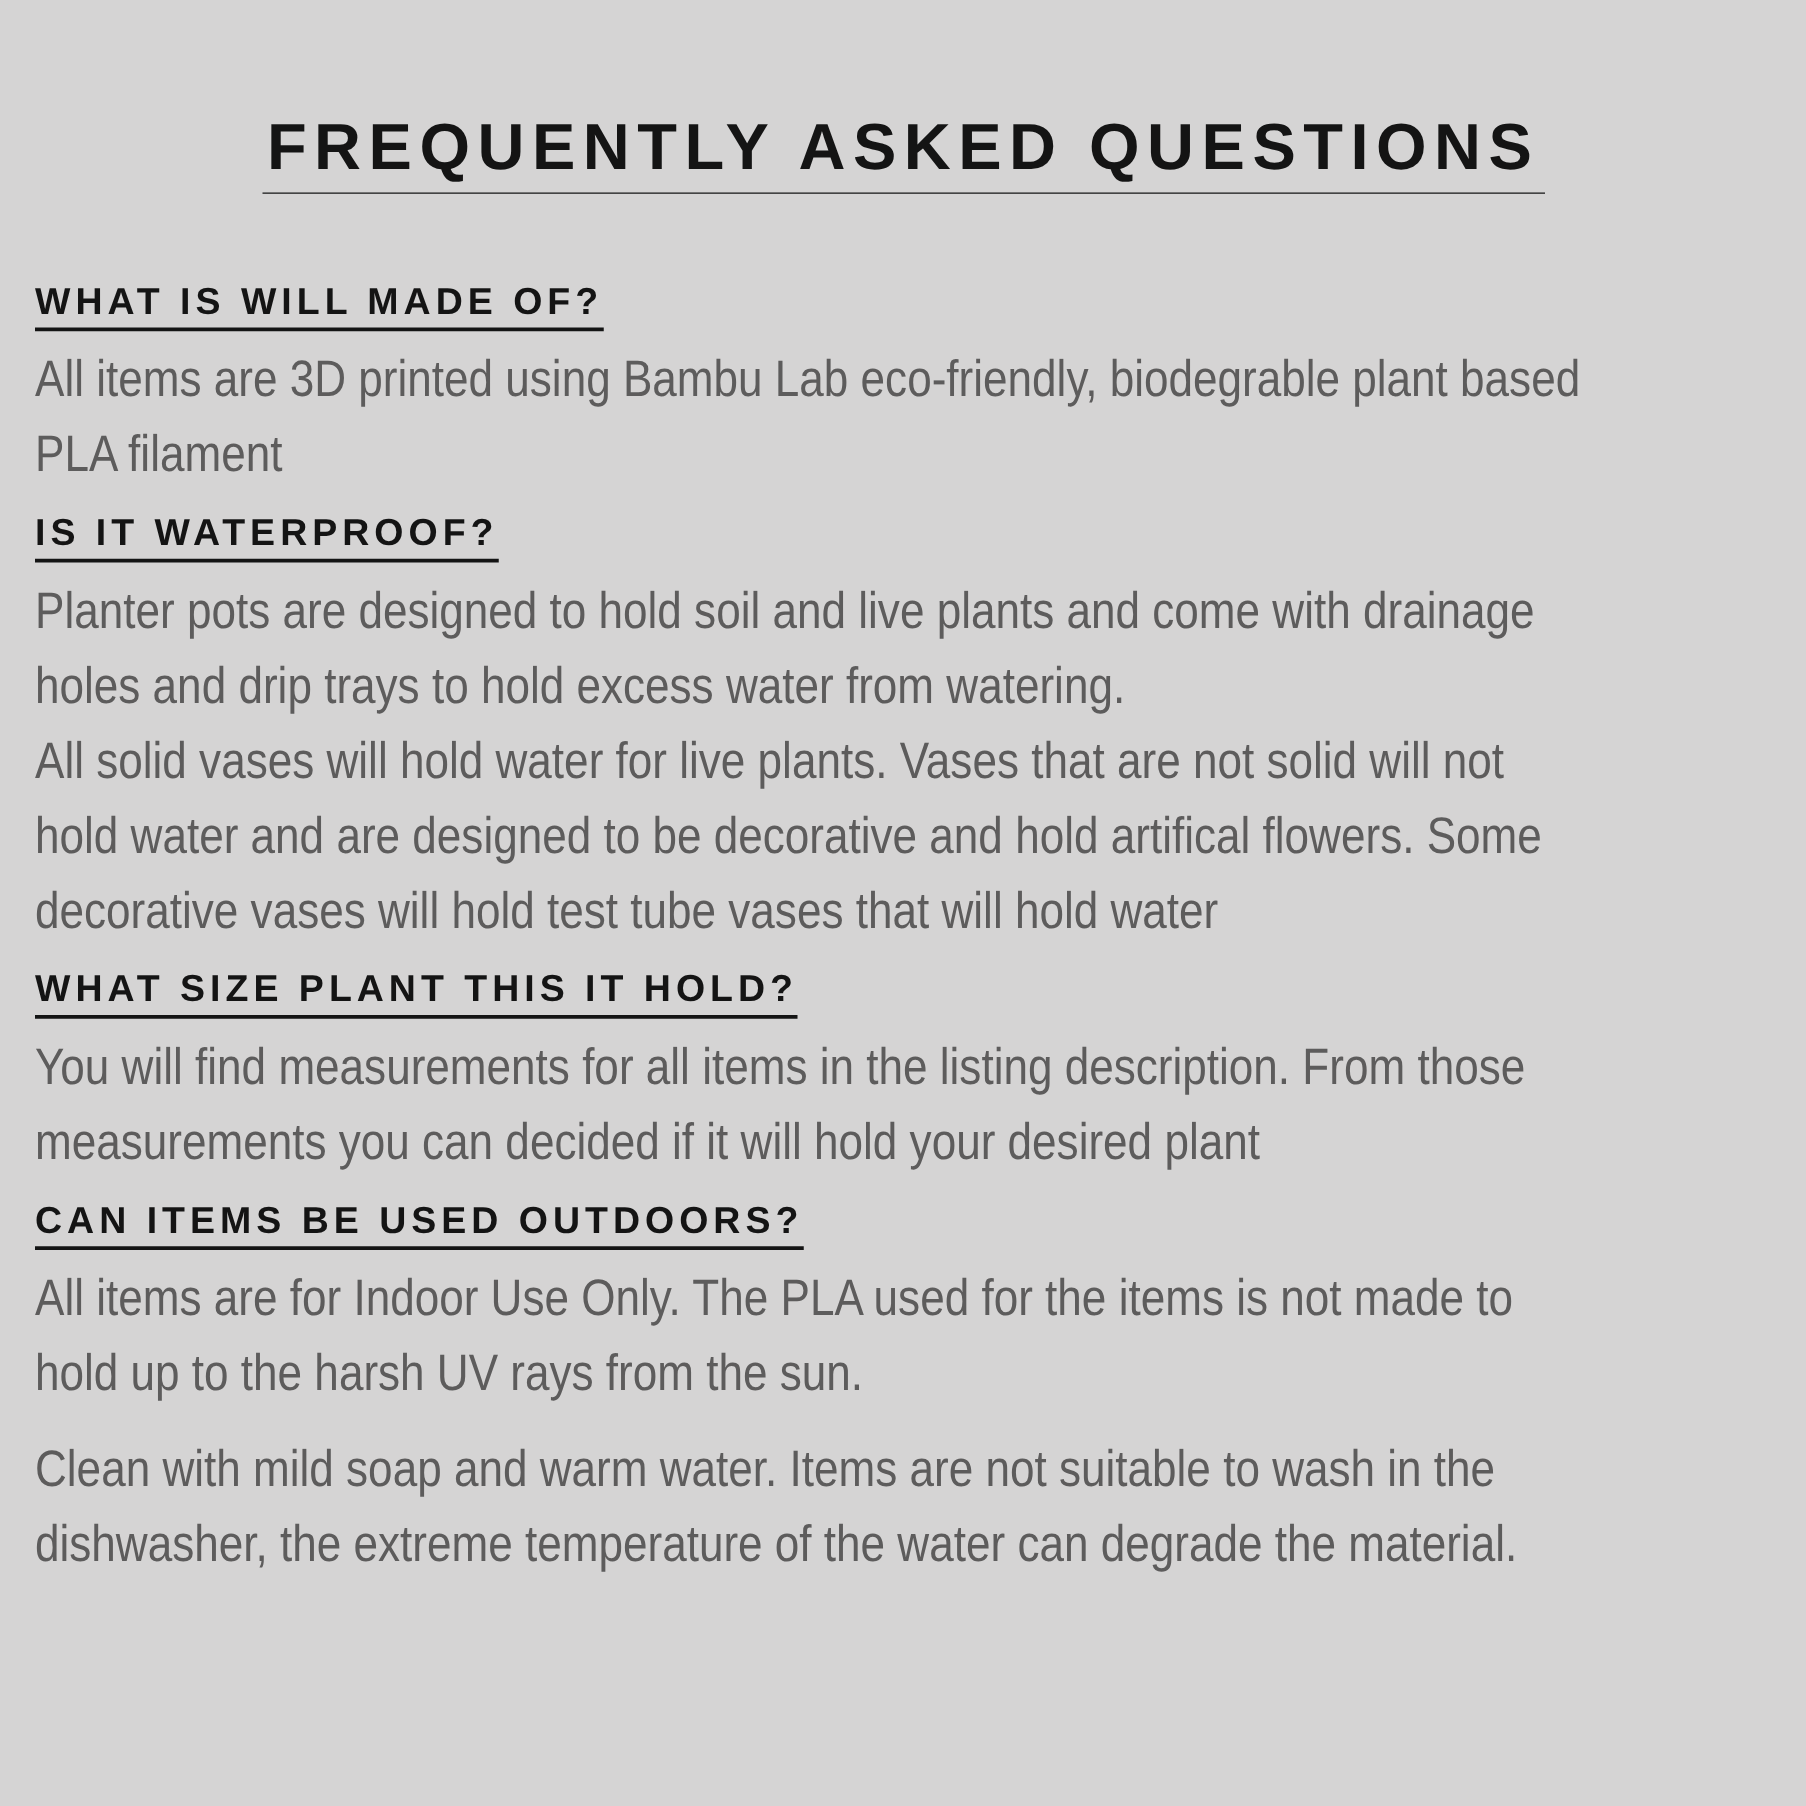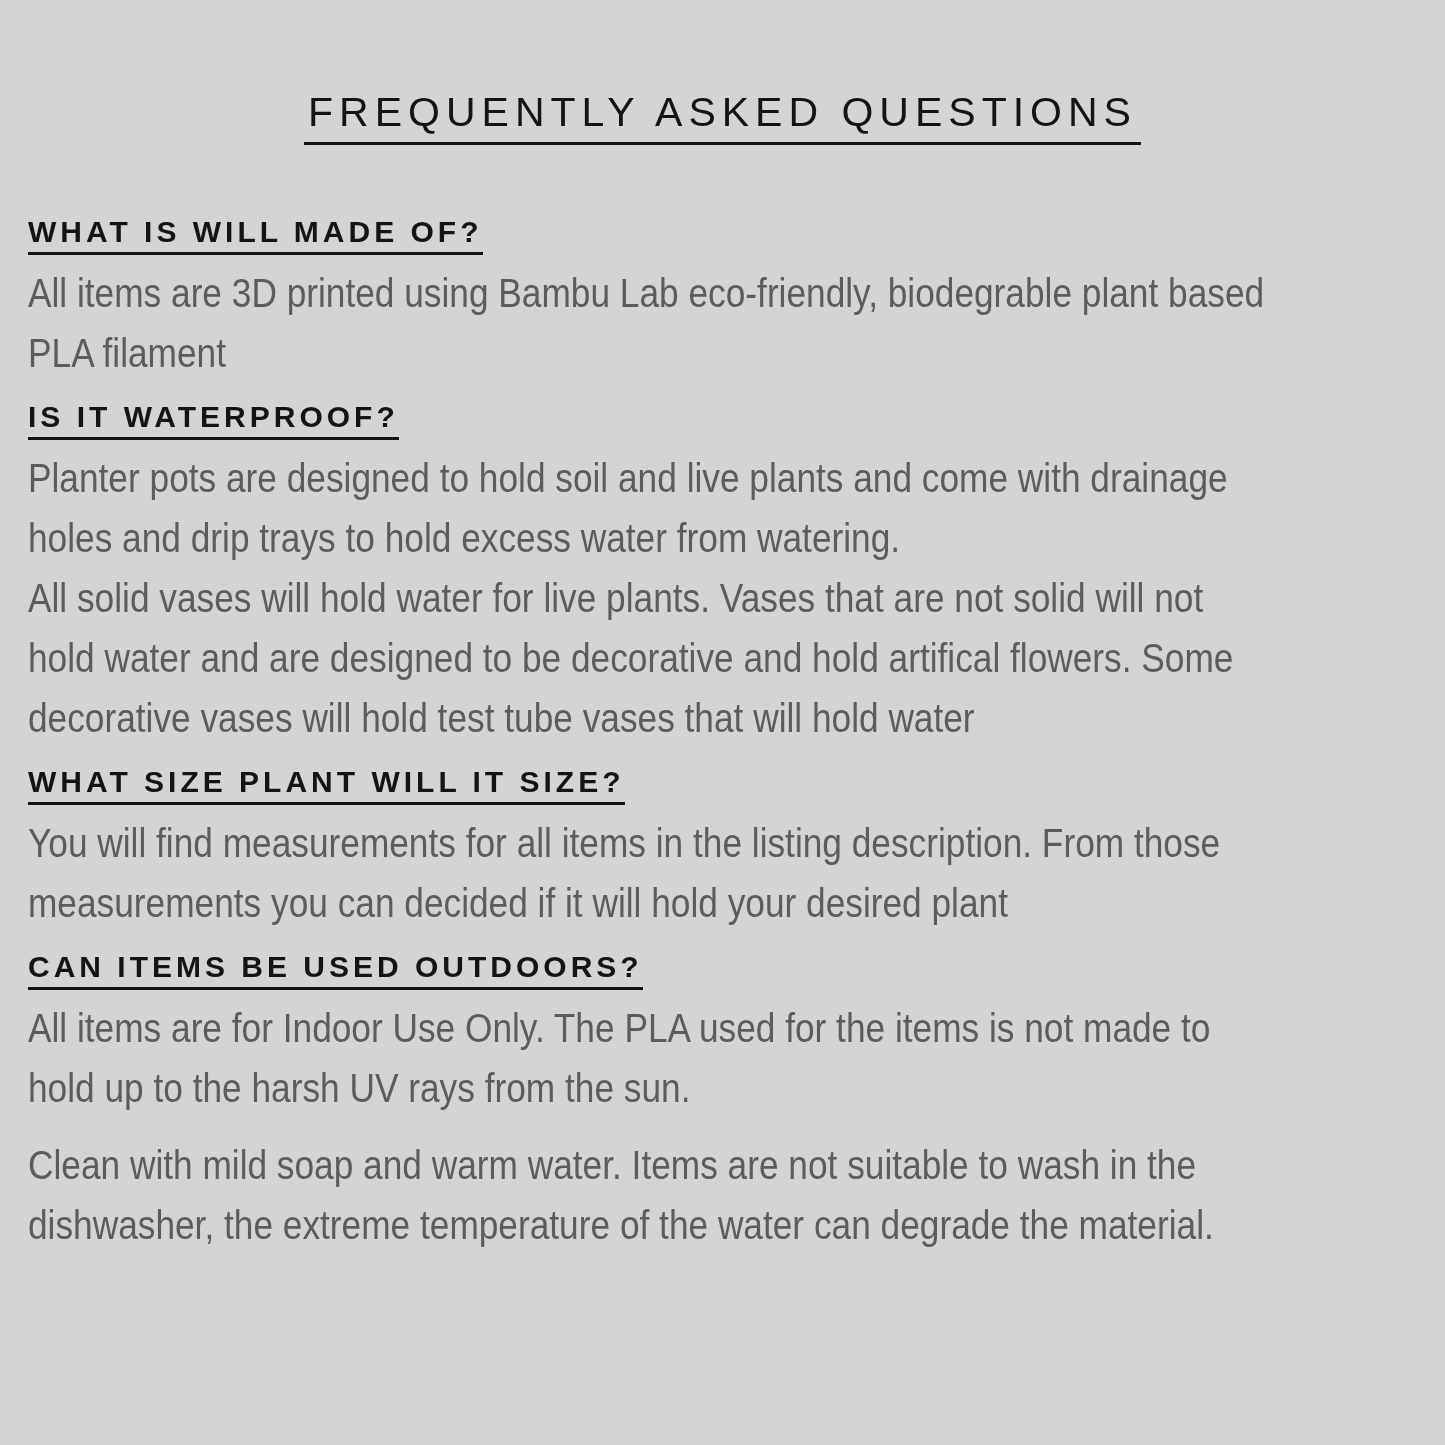--- a/index.html
+++ b/index.html
@@ -10,25 +10,25 @@
     font-family: "Liberation Sans", sans-serif;
     overflow: hidden;
     color: #141414;
   }
   .title-wrap {
     padding-top: 90px;
     text-align: center;
   }
   .page-title {
     display: inline-block;
-    font-size: 41px;
-    font-weight: 400;
+    font-size: 52px;
+    font-weight: 700;
     letter-spacing: 6px;
     color: #121212;
-    border-bottom: 3px solid #0f172a;
+    border-bottom: 1px solid #0f172a;
     padding: 0 4px 7px 4px;
     line-height: 1.1;
     white-space: nowrap;
   }
   .content {
     padding: 0 28px;
   }
   .faq-section { margin-top: 17px; }
   .faq-section.first { margin-top: 70px; }
   .question {
@@ -71,21 +71,21 @@
   <div class="faq-section">
     <div class="question" style="color: rgb(20, 20, 20); border-bottom-color: rgb(20, 20, 20);">IS IT WATERPROOF?</div>
     <div class="answer" style="color: rgb(93, 92, 92);">Planter pots are designed to hold soil and live plants and come with drainage
 holes and drip trays to hold excess water from watering.
 All solid vases will hold water for live plants. Vases that are not solid will not
 hold water and are designed to be decorative and hold artifical flowers. Some
 decorative vases will hold test tube vases that will hold water</div>
   </div>
 
   <div class="faq-section">
-    <div class="question" style="color: rgb(20, 20, 20); border-bottom-color: rgb(20, 20, 20);">WHAT SIZE PLANT WILL IT SIZE?</div>
+    <div class="question" style="color: rgb(20, 20, 20); border-bottom-color: rgb(20, 20, 20);">WHAT SIZE PLANT THIS IT HOLD?</div>
     <div class="answer" style="color: rgb(93, 92, 92);">You will find measurements for all items in the listing description. From those
 measurements you can decided if it will hold your desired plant</div>
   </div>
 
   <div class="faq-section">
     <div class="question" style="color: rgb(20, 20, 20); border-bottom-color: rgb(20, 20, 20);">CAN ITEMS BE USED OUTDOORS?</div>
     <div class="answer" style="color: rgb(93, 92, 92);">All items are for Indoor Use Only. The PLA used for the items is not made to
 hold up to the harsh UV rays from the sun.</div>
   </div>
 

